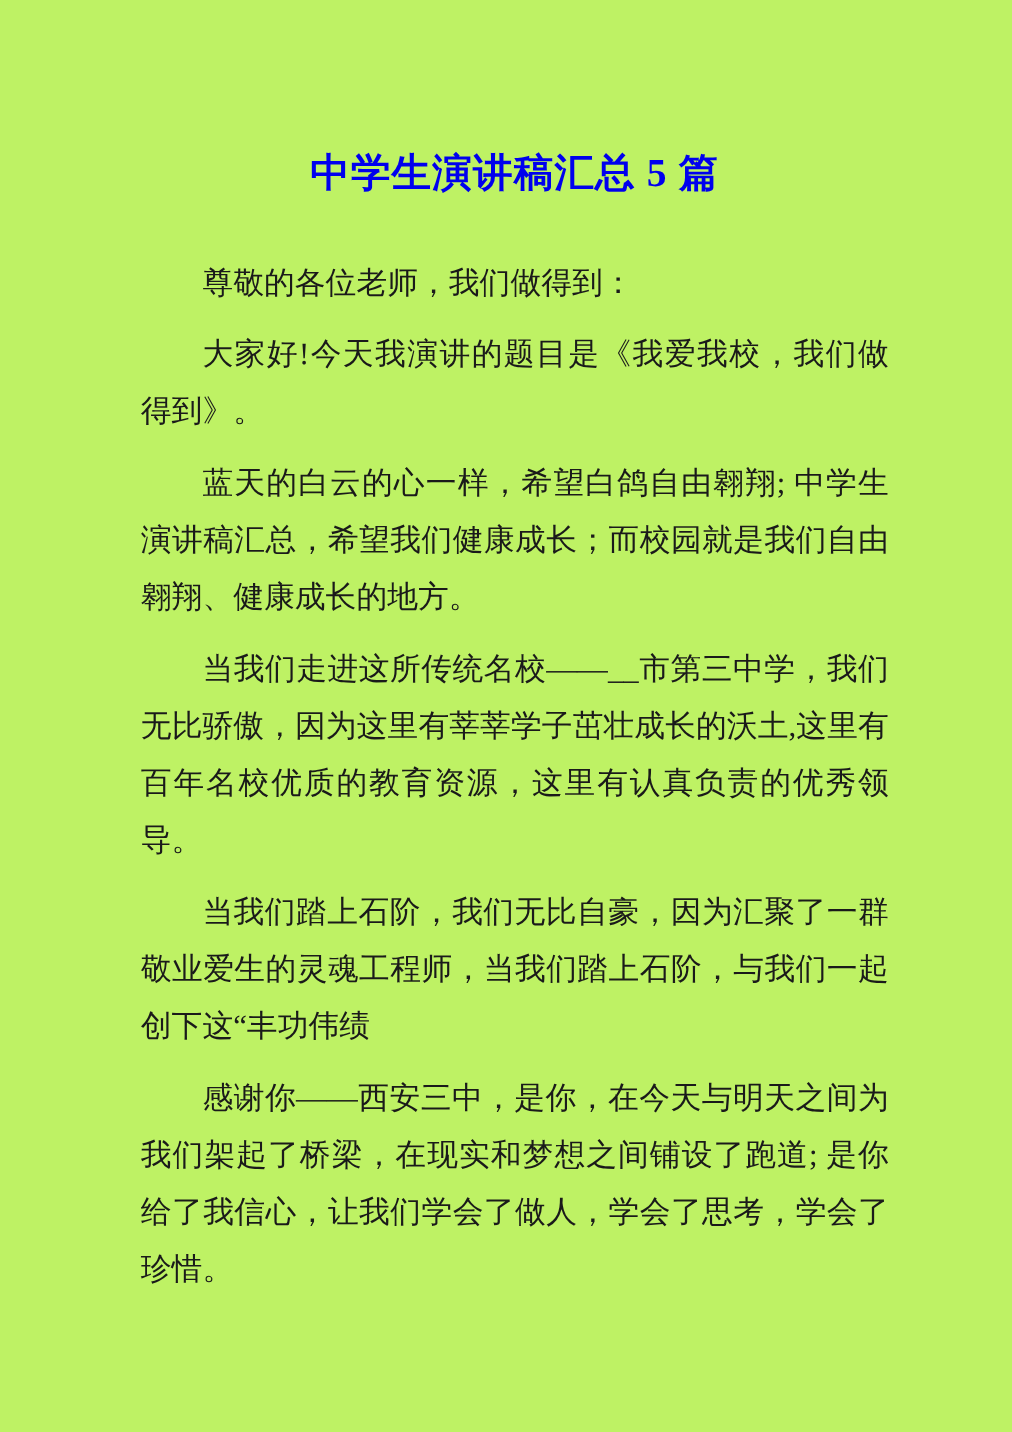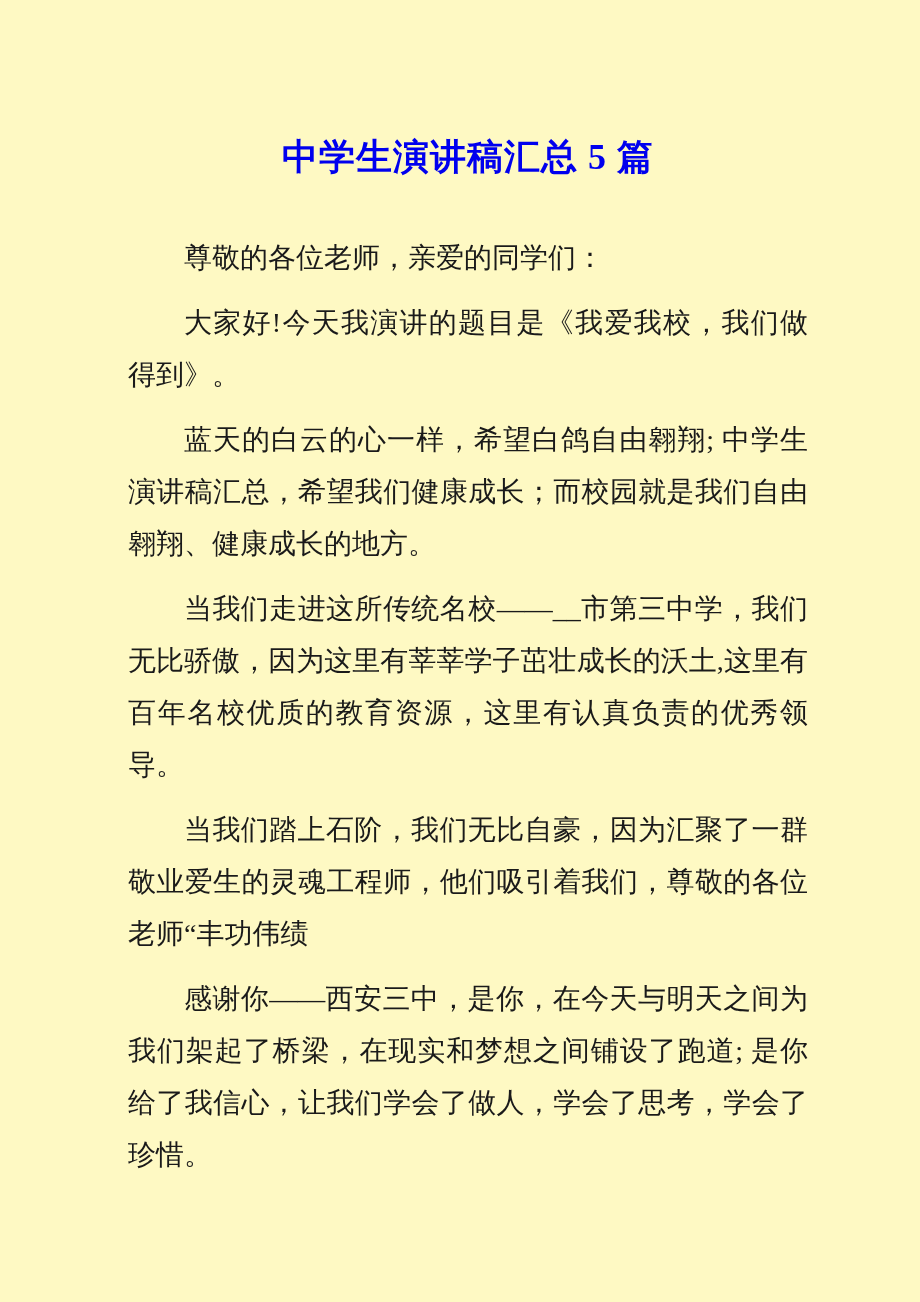--- a/index.html
+++ b/index.html
@@ -4,21 +4,21 @@
 <style>
   html, body {
     margin: 0;
     padding: 0;
     background: #ffffff;
   }
   .page {
     position: relative;
     width: 920px;
     height: 1302px;
-    background: #fef9c3;
+    background: #bef264;
     overflow: hidden;
     font-family: "Liberation Serif", "DejaVu Serif", serif;
     color: #1a1a1a;
     box-sizing: border-box;
   }
   .content {
     box-sizing: border-box;
     padding: 136px 112px 0 128px; 
   }
   .doc-title {
@@ -48,27 +48,27 @@
 </style>
 </head>
 <body>
 
 <div class="page">
   <div class="content">
 
     <h1 class="doc-title">中学生演讲稿汇总 5 篇</h1>
 
 
-    <p class="para">尊敬的各位老师，亲爱的同学们：</p>
+    <p class="para">尊敬的各位老师，我们做得到：</p>
 
     <p class="para">大家好!今天我演讲的题目是《我爱我校，我们做得到》。</p>
 
     <p class="para">蓝天的白云的心一样，希望白鸽自由翱翔; 中学生演讲稿汇总，希望我们健康成长；而校园就是我们自由翱翔、健康成长的地方。</p>
 
     <p class="para">当我们走进这所传统名校——__市第三中学，我们无比骄傲，因为这里有莘莘学子茁壮成长的沃土,这里有百年名校优质的教育资源，这里有认真负责的优秀领导。</p>
 
-    <p class="para">当我们踏上石阶，我们无比自豪，因为汇聚了一群敬业爱生的灵魂工程师，他们吸引着我们，尊敬的各位老师“丰功伟绩</p>
+    <p class="para">当我们踏上石阶，我们无比自豪，因为汇聚了一群敬业爱生的灵魂工程师，当我们踏上石阶，与我们一起创下这“丰功伟绩</p>
 
 
     <p class="para">感谢你——西安三中，是你，在今天与明天之间为我们架起了桥梁，在现实和梦想之间铺设了跑道; 是你给了我信心，让我们学会了做人，学会了思考，学会了珍惜。</p>
 
   </div>
 </div>
 
 </body></html>

